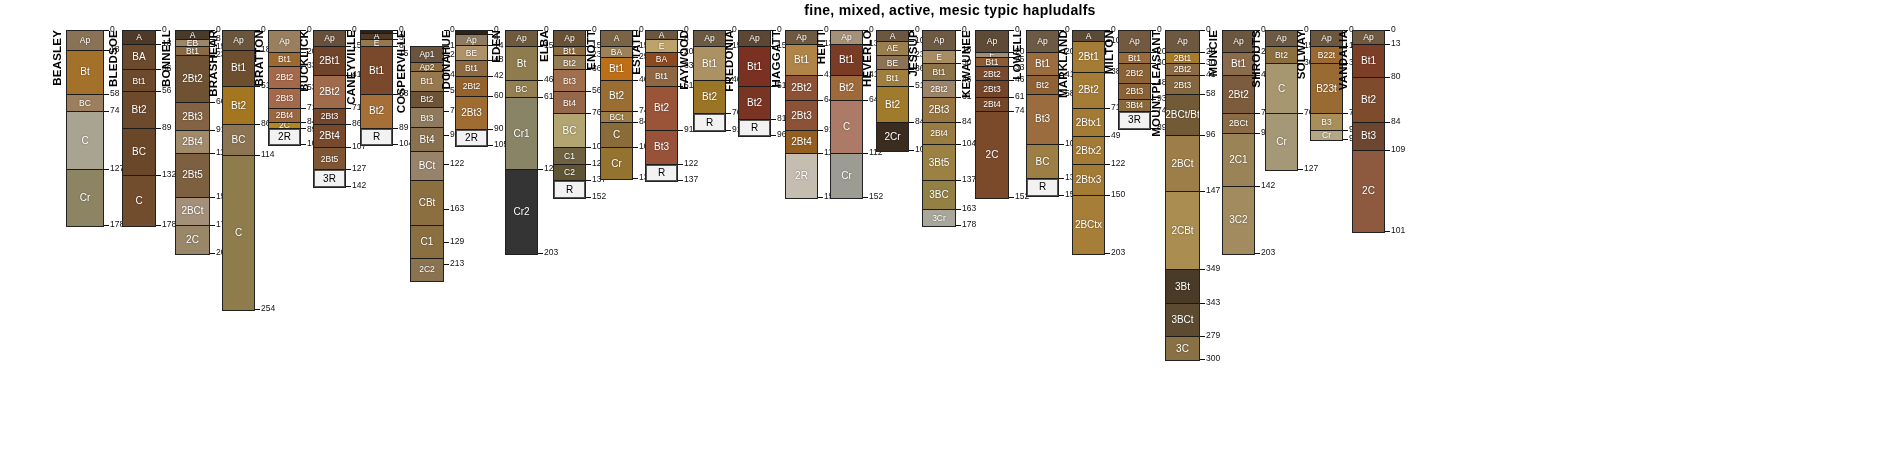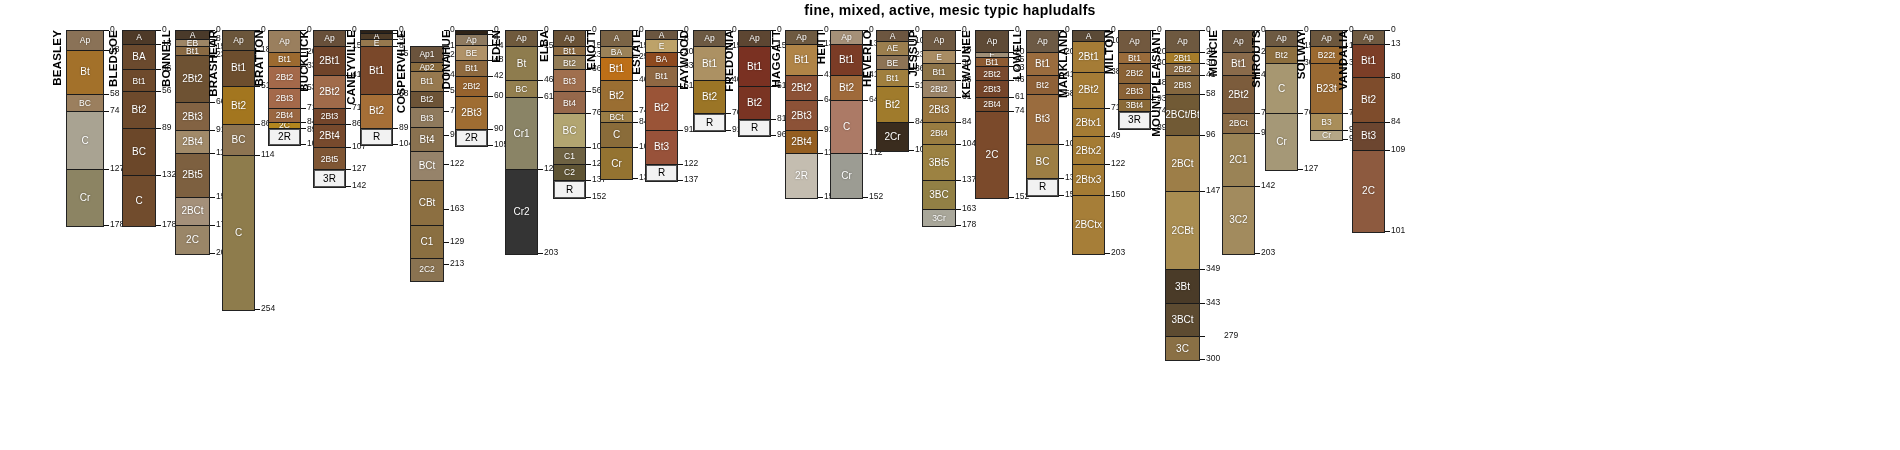--- a/index.html
+++ b/index.html
@@ -1046,21 +1046,21 @@
         <div class="dnum" style="top: 58.626px; left: 6px;">58</div>
         <div class="tick" style="top: 105.312px;"></div>
         <div class="dnum" style="top: 100.312px; left: 6px;">96</div>
         <div class="tick" style="top: 161.259px;"></div>
         <div class="dnum" style="top: 156.259px; left: 6px;">147</div>
         <div class="tick" style="top: 239.146px;"></div>
         <div class="dnum" style="top: 234.146px; left: 6px;">349</div>
         <div class="tick" style="top: 273.153px;"></div>
         <div class="dnum" style="top: 268.153px; left: 6px;">343</div>
         <div class="tick" style="top: 306.063px;"></div>
-        <div class="dnum" style="top: 301.063px; left: 24px;">279</div>
+        <div class="dnum" style="top: 301.063px; left: 6px;">279</div>
         <div class="tick" style="top: 329.1px;"></div>
         <div class="dnum" style="top: 324.1px; left: 6px;">300</div>
       </div>
     </div>
     <div class="profile" style="left: 1222px;">
       <div class="pname" style="left: -14px; top: 30px;">MUNCIE</div>
       <div class="col" style="left: 0px; top: 30px; width: 31px; height: 222.691px;">
         <div class="hz" style="top: 0px; height: 21.94px; width: 31px; background: rgb(107, 86, 63);">
           <span class="hzlab">Ap</span>
         </div>

